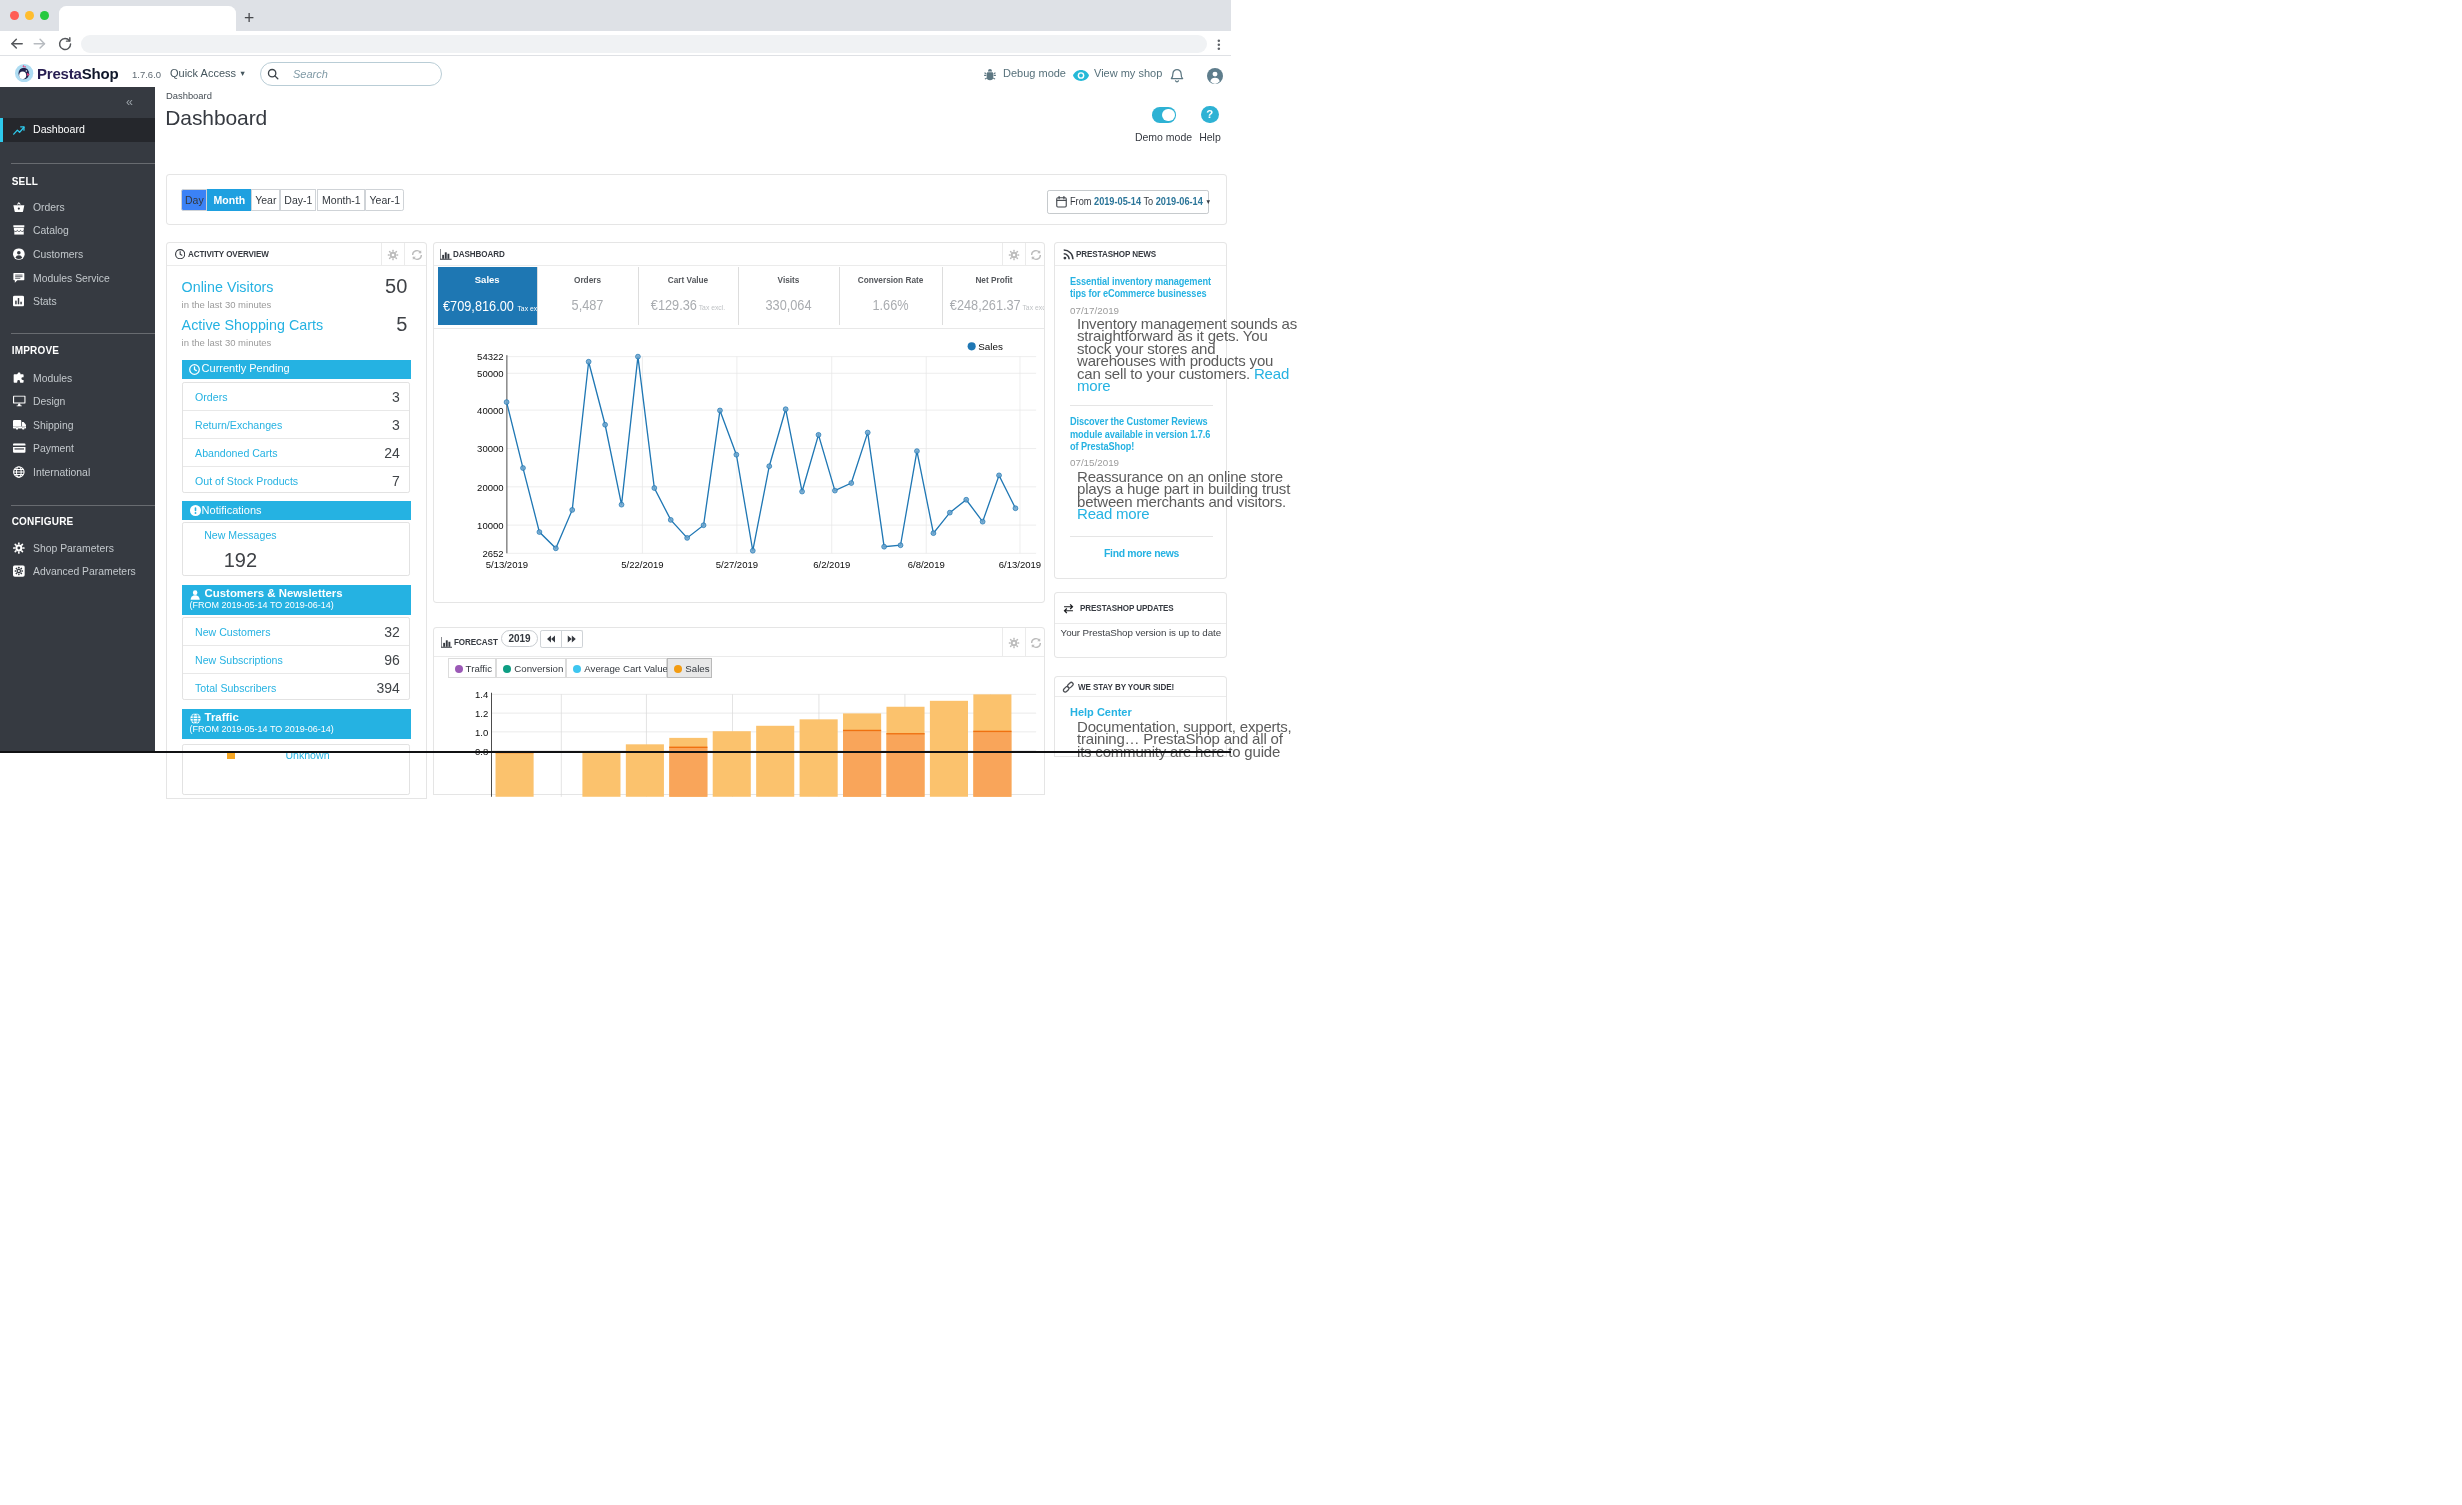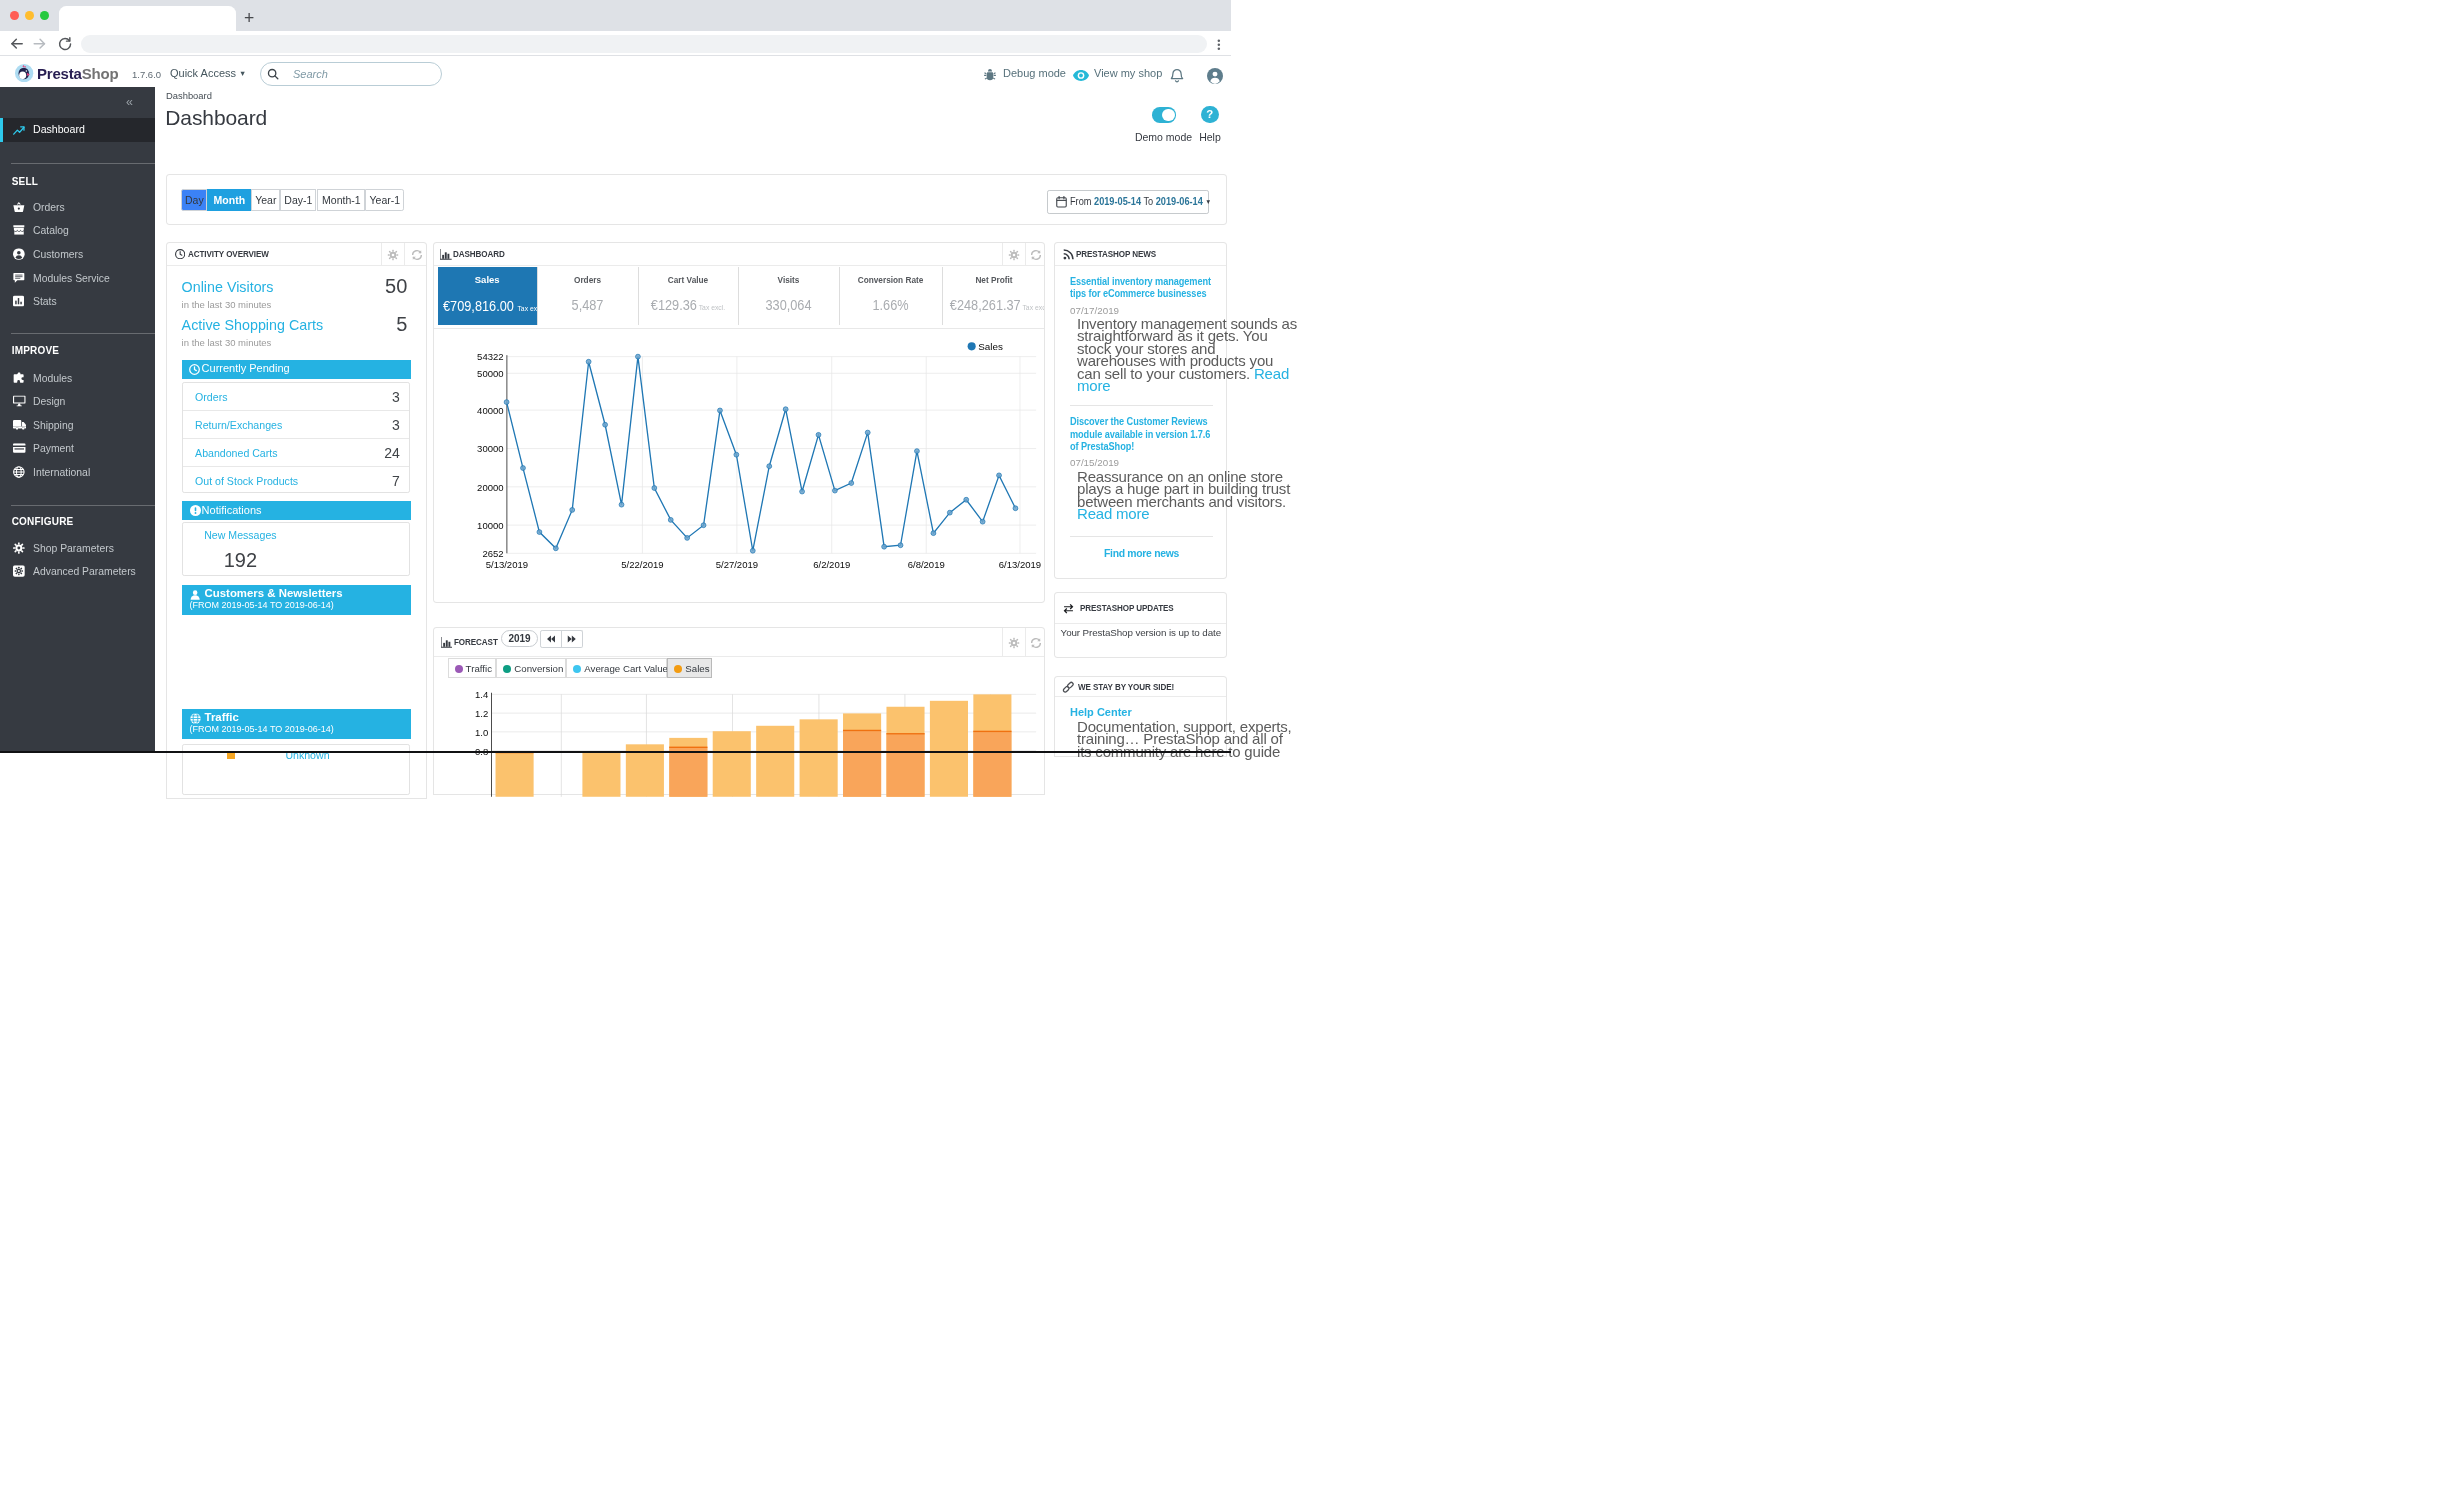--- a/index.html
+++ b/index.html
@@ -71,21 +71,21 @@
 </div>
 <div id="apphdr">
  <svg class="abs" style="left:15.4px;top:8px;" width="18.3" height="18.3" viewBox="0 0 25 25">
   <circle cx="12.5" cy="12.5" r="12.5" fill="#aedcf2"></circle>
   <ellipse cx="12" cy="13" rx="7.2" ry="8" fill="#20244e"></ellipse>
   <ellipse cx="10.5" cy="15.5" rx="4.8" ry="5.2" fill="#fff"></ellipse>
   <circle cx="15.5" cy="9.5" r="1.1" fill="#fff"></circle>
   <path d="M16 12l4.5 2.5-3.5 2z" fill="#e5447e"></path>
   <path d="M10 3.5l2-2 1 2.2 2-1-0.5 2.3z" fill="#e5447e"></path>
  </svg>
- <div class="abs" style="left:37px;top:8.8px;font-size:15px;font-weight:bold;letter-spacing:-0.2px;"><span style="color:#281e52;">Presta</span><span style="color:#737373;">Shop</span></div>
+ <div class="abs" style="left:37px;top:8.8px;font-size:15px;font-weight:bold;letter-spacing:-0.2px;"><span style="color:#281e52;">Presta</span><span style="color:#0f172a;">Shop</span></div>
  <div class="abs" style="left:132px;top:12.5px;font-size:9.5px;color:#5f6a73;">1.7.6.0</div>
  <div class="abs" style="left:170px;top:11.4px;font-size:11px;color:#45565e;">Quick Access <span style="font-size:7.3px;position:relative;top:-1.5px;">▼</span></div>
  <div class="abs" style="left:260px;top:5.9px;width:182px;height:24px;border:0.7px solid #b9cdd6;border-radius:12px;"></div>
  <svg class="abs" style="left:267px;top:11.7px;" width="12.5" height="12.5" viewBox="0 0 17 17" fill="none" stroke="#3c4349" stroke-width="1.8">
       <circle cx="7" cy="7" r="5"></circle>
       <path d="M10.7 10.7l4 4" stroke-linecap="round"></path>
     </svg>
  <div class="abs" style="left:293px;top:11.7px;font-size:11px;font-style:italic;color:#7f99a5;">Search</div>
  <svg class="abs" style="left:983px;top:11.7px;" width="14" height="14" viewBox="0 0 20 20" fill="#5d7782">
       <path d="M7.2 4.2a2.8 2.8 0 015.6 0l.1.8H7.1z"></path>
@@ -347,20 +347,34 @@
 <div class="abs" style="left:0;top:26px;width:114px;text-align:center;font-size:20px;color:#3f4247;">192</div>
 </div>
 <div class="cyanbar" style="left:14.6px;top:342px;width:229px;height:30px;">
       <span class="abs" style="left:8px;top:4.4px;"><svg width="10.3" height="10.3" viewBox="0 0 14 14" fill="#fff">
           <circle cx="7" cy="3.6" r="3.1"></circle>
           <path d="M.8 13.2a6.2 6.2 0 0112.4 0z"></path>
         </svg></span>
       <span class="abs" style="left:23px;top:1.8px;font-size:11.4px;font-weight:bold;">Customers &amp; Newsletters</span>
       <span class="abs" style="left:8px;top:15.4px;font-size:9px;">(FROM 2019-05-14 TO 2019-06-14)</span>
     </div>
+<div class="listbox" style="left:15.4px;top:374px;width:228px;height:83px;">
+<div class="lrow" style="height:28px;">
+        <span class="lt">New Customers</span>
+        <span class="lv">32</span>
+      </div>
+<div class="lrow" style="height:28px;">
+        <span class="lt">New Subscriptions</span>
+        <span class="lv">96</span>
+      </div>
+<div class="lrow" style="height:28px;">
+        <span class="lt">Total Subscribers</span>
+        <span class="lv">394</span>
+      </div>
+</div>
 <div class="cyanbar" style="left:14.6px;top:466px;width:229px;height:30px;">
       <span class="abs" style="left:8px;top:4.4px;"><svg width="11" height="11" viewBox="0 0 16 16">
           <circle cx="8" cy="8" r="7.5" fill="#fff"></circle>
           <ellipse cx="8" cy="8" rx="3.4" ry="7.5" fill="none" stroke="#25b2e2" stroke-width="1.2"></ellipse>
           <path d="M.5 8h15M1.8 4.2h12.4M1.8 11.8h12.4" stroke="#25b2e2" stroke-width="1.2" fill="none"></path>
         </svg></span>
       <span class="abs" style="left:23px;top:1.8px;font-size:11.4px;font-weight:bold;">Traffic</span>
       <span class="abs" style="left:8px;top:15.4px;font-size:9px;">(FROM 2019-05-14 TO 2019-06-14)</span>
     </div>
 <div class="listbox" style="left:15.4px;top:501px;width:228px;height:51px;">

